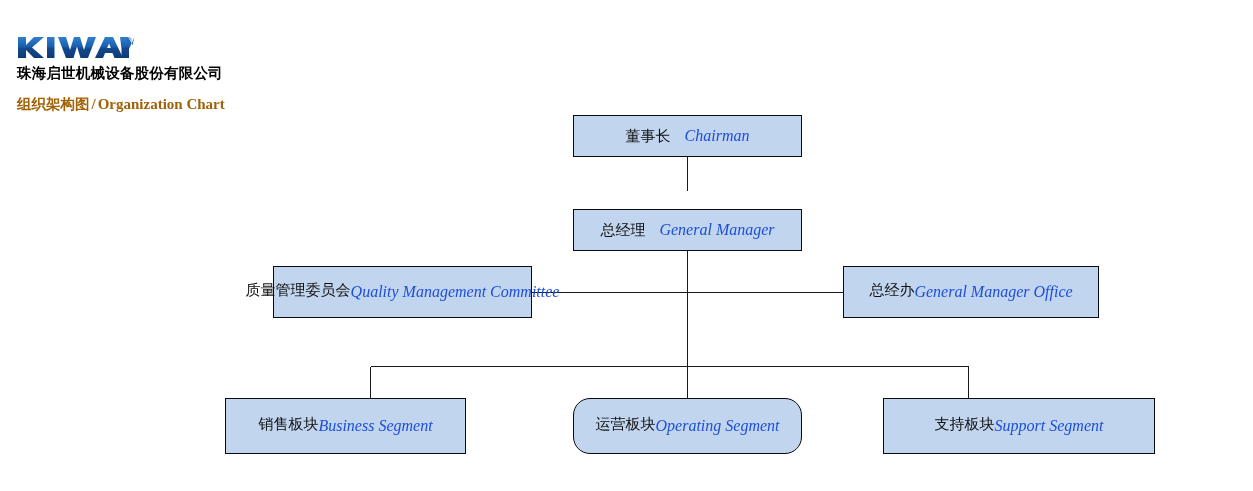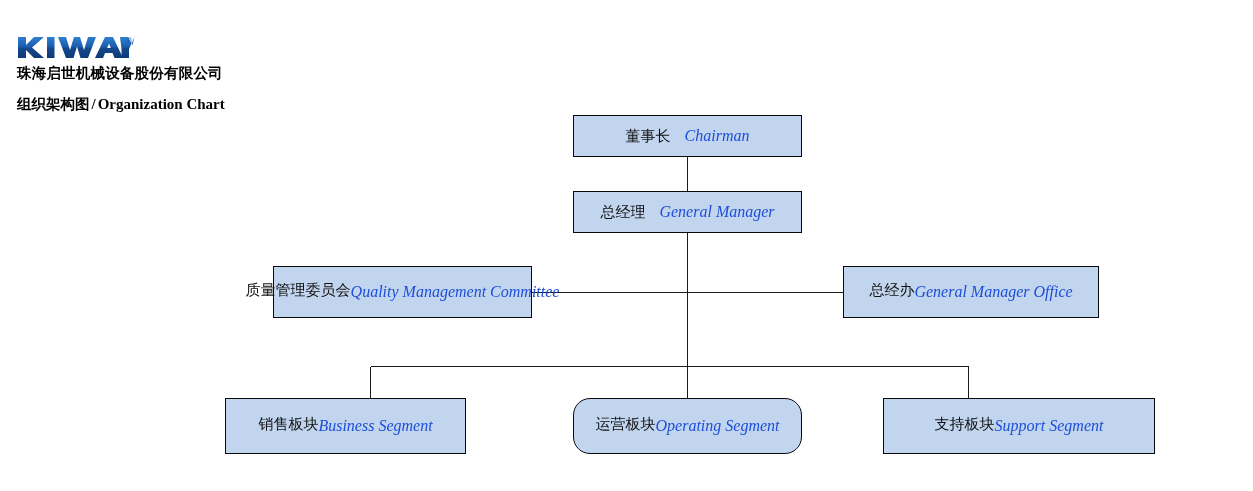--- a/index.html
+++ b/index.html
@@ -51,21 +51,21 @@
     color: #000000;
     white-space: nowrap;
   }
   #subtitle-line {
     position: absolute;
     left: 9px;
     top: 63px;
     white-space: nowrap;
     font-weight: bold;
     font-size: 14.5px;
-    color: #000000;
+    color: #a16207;
   }
   #subtitle-line .cn {
     font-family: "DejaVu Sans", sans-serif;
     font-weight: bold;
     font-size: 14.5px;
   }
   #subtitle-line .sep {
     font-family: "Liberation Serif", serif;
     font-weight: bold;
     font-size: 15px;
@@ -119,21 +119,21 @@
     font-style: italic;
   }
   .node.inline {
     flex-direction: row;
     gap: 14px;
   }
   .node.stacked .cn { margin-bottom: 3px; }
 
   
   #node-chairman      { left: 573px; top: 115px;  width: 229px; height: 42px; }
-  #node-gm            { left: 573px; top: 191px;  width: 229px; height: 42px; }
+  #node-gm            { left: 573px; top: 209px;  width: 229px; height: 42px; }
   #node-qmc           { left: 273px; top: 266px;  width: 259px; height: 52px; }
   #node-gmo           { left: 843px; top: 266px;  width: 256px; height: 52px; }
   #node-business      { left: 225px; top: 398px;  width: 241px; height: 56px; }
   #node-operating     { left: 573px; top: 398px;  width: 229px; height: 56px; border-radius: 17px; }
   #node-support       { left: 883px; top: 398px;  width: 272px; height: 56px; }
 </style>
 </head>
 <body>
 
 <div id="page">

